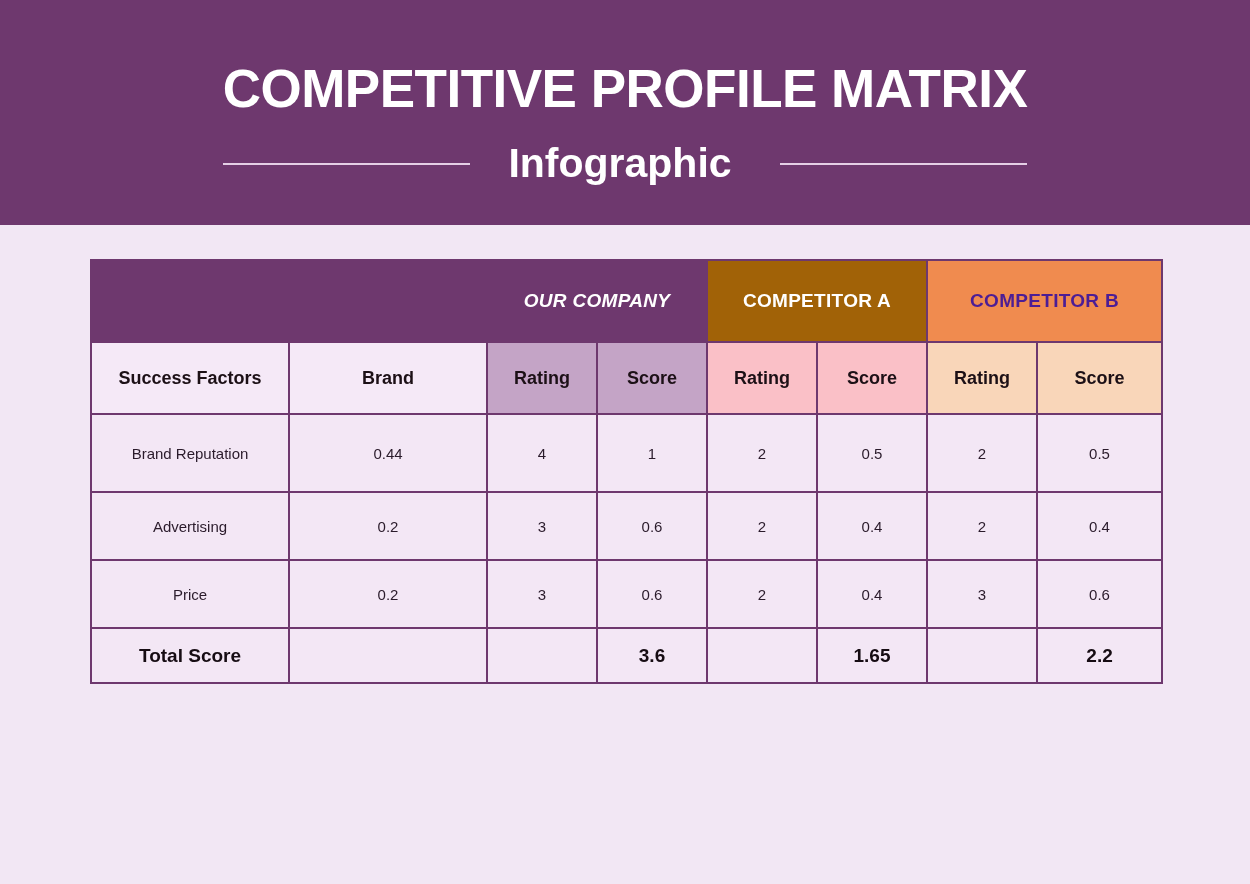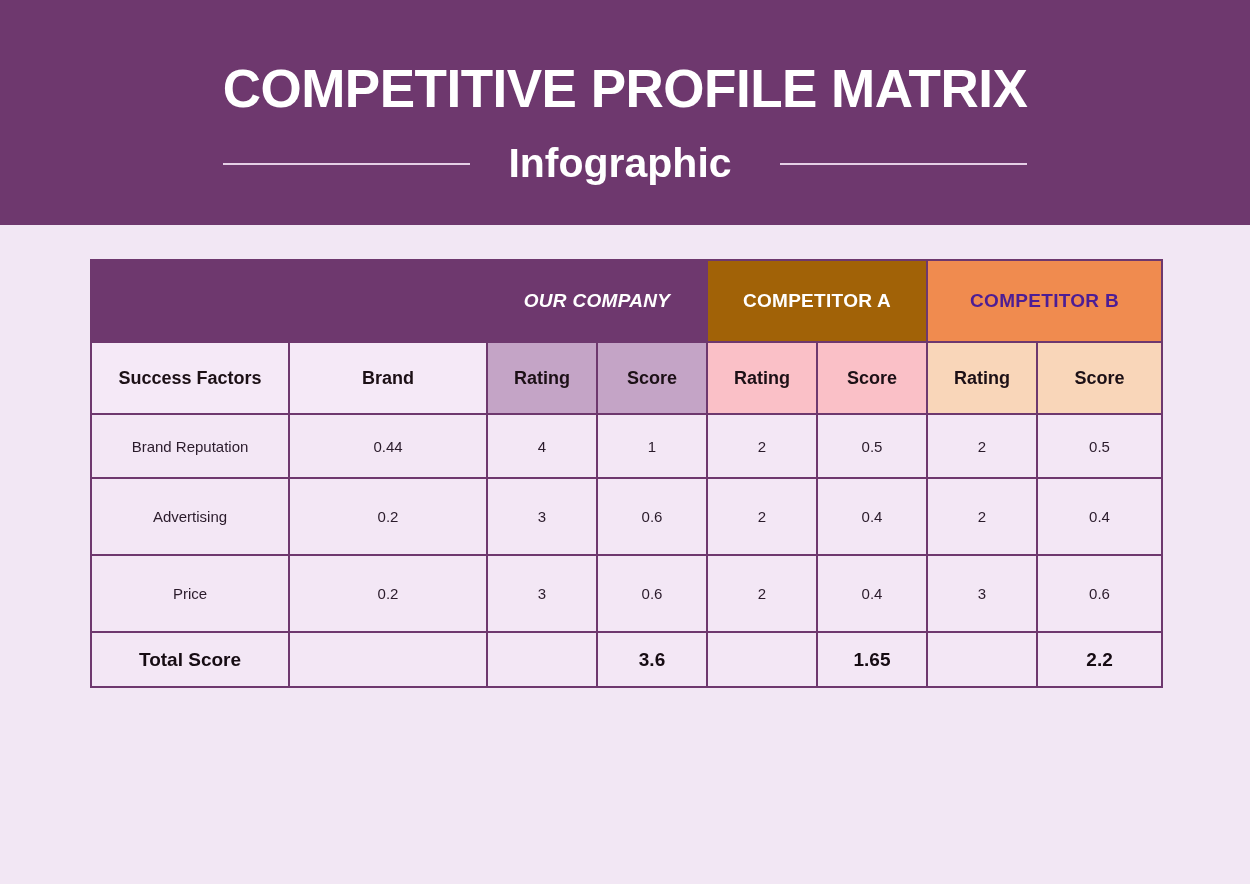--- a/index.html
+++ b/index.html
@@ -104,27 +104,27 @@
     font-weight: bold;
     color: #1C1016;
   }
   th.s-plain  { background: #F5E9F7; }
   th.s-purple { background: #C4A4C6; }
   th.s-pink   { background: #FAC0C7; }
   th.s-peach  { background: #F9D6B9; }
 
   
   tr.data-row td {
-    height: 77px;
+    height: 68px;
     background: #F3E7F5;
     font-size: 15px;
     color: #2A1B2B;
     font-weight: normal;
   }
-  tr.data-row.first td { height: 64px; }
+  tr.data-row.first td { height: 78px; }
   tr.total-row td {
     height: 55px;
     background: #F3E7F5;
     font-size: 19px;
     font-weight: bold;
     color: #160C13;
   }
   tr.total-row td.empty { font-size: 0; }
 </style>
 </head>

